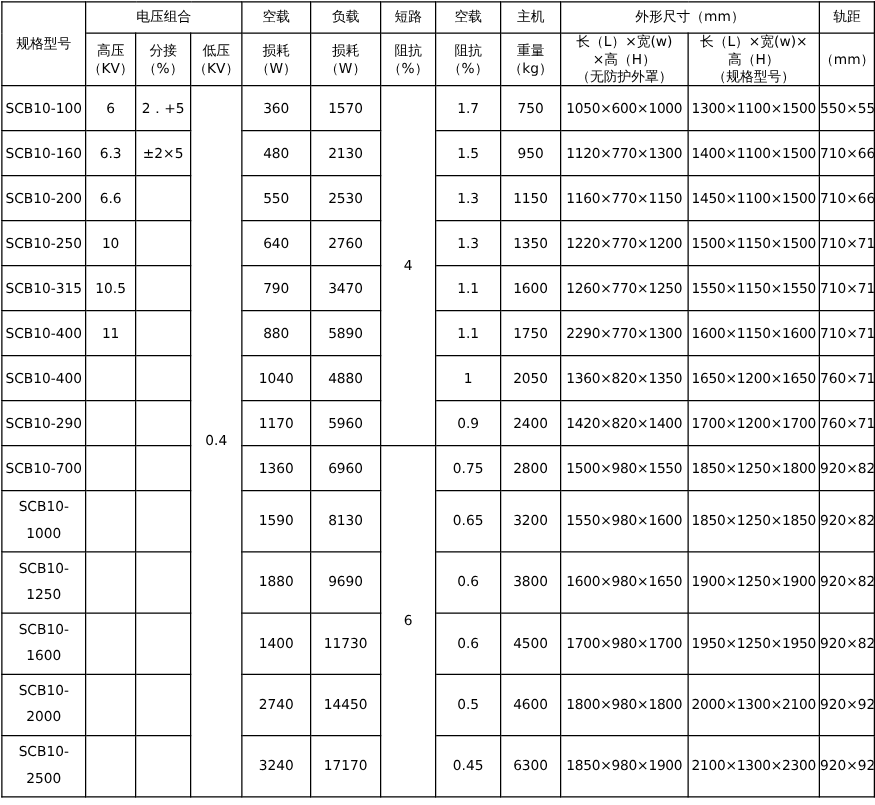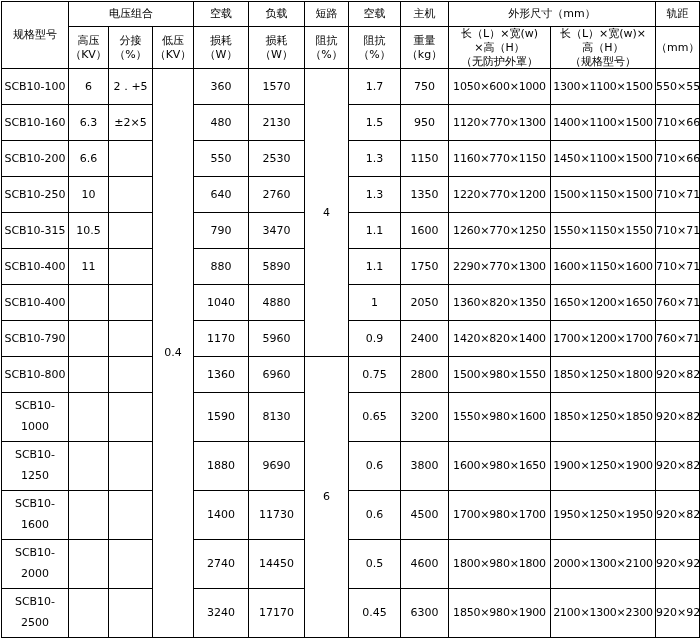--- a/index.html
+++ b/index.html
@@ -255,36 +255,36 @@
         <td>4880</td>
         <td>1</td>
         <td>2050</td>
         <td class="dim">1360×820×1350</td>
         <td class="dim">1650×1200×1650</td>
         <td>760×710</td>
       </tr>
 
       <tr>
         <td class="model">
-            <span class="ln">SCB10-790</span>
+            <span class="ln">SCB10-290</span>
           </td>
         <td></td>
         <td></td>
         <td>1170</td>
         <td>5960</td>
         <td>0.9</td>
         <td>2400</td>
         <td class="dim">1420×820×1400</td>
         <td class="dim">1700×1200×1700</td>
         <td>760×710</td>
       </tr>
 
       <tr>
         <td class="model">
-            <span class="ln">SCB10-800</span>
+            <span class="ln">SCB10-700</span>
           </td>
         <td></td>
         <td></td>
         <td>1360</td>
         <td>6960</td>
         <td rowspan="6">6</td>
         <td>0.75</td>
         <td>2800</td>
         <td class="dim">1500×980×1550</td>
         <td class="dim">1850×1250×1800</td>

